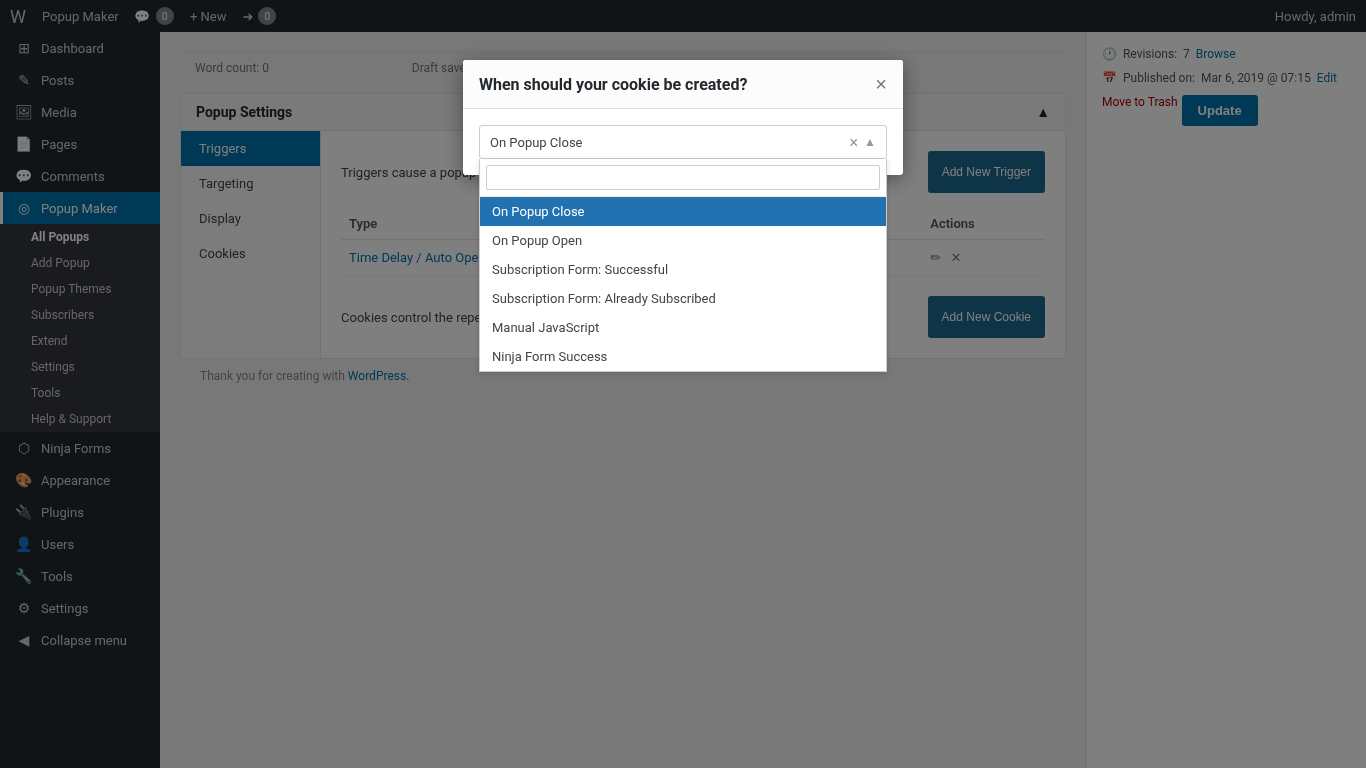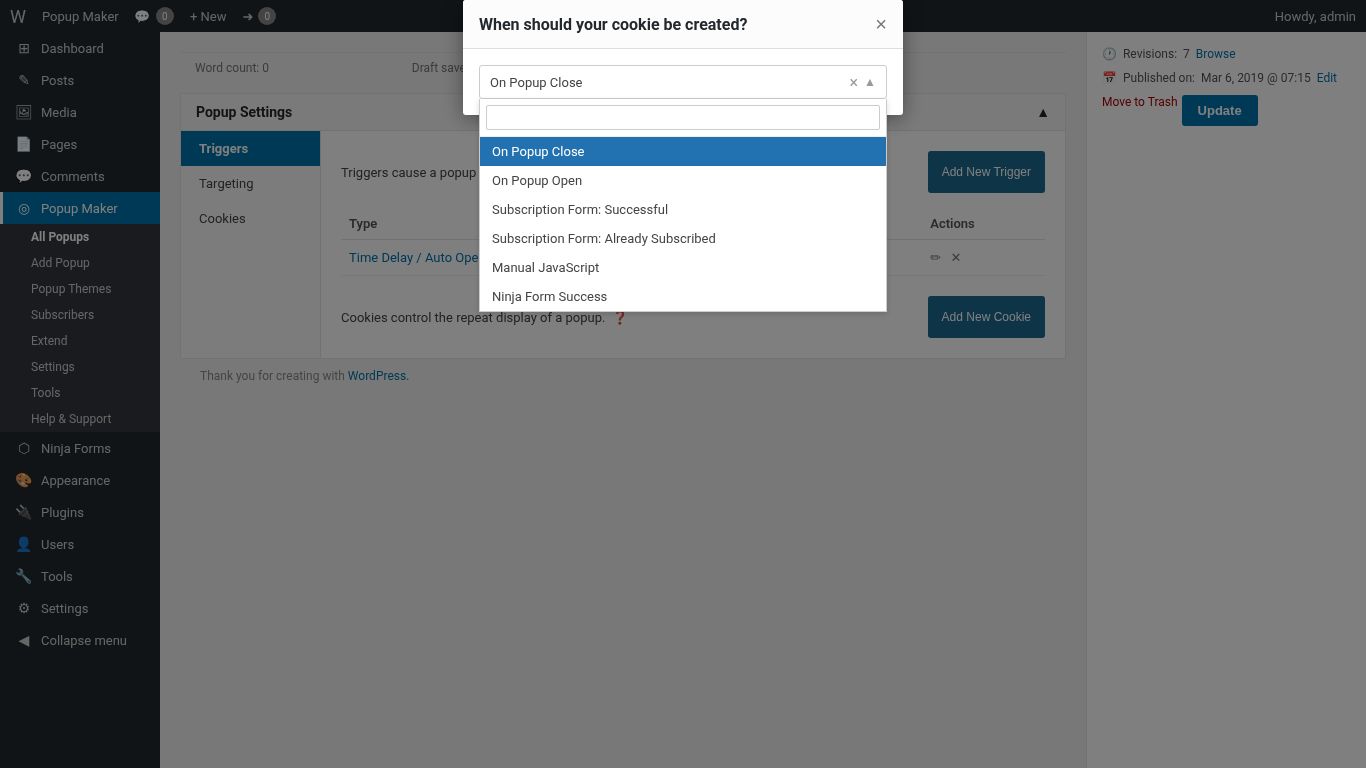--- a/index.html
+++ b/index.html
@@ -95,21 +95,21 @@
       background: #f9f9f9;
       border-right: 1px solid #e2e4e7;
     }
     .settings-tab {
       padding: 10px 15px;
       font-size: 13px;
       cursor: pointer;
       color: #444;
       border-left: 3px solid transparent;
     }
-    .settings-tab.active { background: #0073aa; color: #fff; border-left-color: #0073aa; font-weight: bold; }
+    .settings-tab.active { background: #0073aa; color: #fff; border-left-color: #0073aa; }
     .settings-content { flex: 1; padding: 20px; }
 
     
     .triggers-header { display: flex; justify-content: space-between; align-items: center; margin-bottom: 15px; }
     .btn-add { background: #1a6a8e; color: #fff; border: none; padding: 14px 14px; border-radius: 3px; cursor: pointer; font-size: 12px; }
     .data-table { width: 100%; border-collapse: collapse; font-size: 13px; }
     .data-table th { text-align: left; padding: 8px; color: #555; border-bottom: 1px solid #e2e4e7; font-weight: 600; }
     .data-table td { padding: 10px 8px; border-bottom: 1px solid #f0f0f0; color: #444; }
     .data-table td a { color: #0073aa; text-decoration: none; }
     .badge-none { background: #e0e0e0; color: #666; padding: 2px 8px; border-radius: 3px; font-size: 11px; }
@@ -128,20 +128,21 @@
 
     
     .modal-overlay {
       position: fixed;
       top: 0; left: 0; right: 0; bottom: 0;
       background: rgba(0,0,0,0.5);
       z-index: 10000;
       display: flex;
       align-items: flex-start;
       justify-content: center;
+      padding-top: 60px;
     }
 
     
     .modal-dialog {
       background: #fff;
       border-radius: 3px;
       width: 440px;
       box-shadow: 0 4px 20px rgba(0,0,0,0.4);
       position: relative;
     }
@@ -327,20 +328,23 @@
         <span>Popup Settings</span>
         <span style="cursor:pointer;">▲</span>
       </div>
       <div class="settings-body">
         <div class="settings-sidebar">
           <div class="settings-tab active">
             <span>Triggers</span>
           </div>
           <div class="settings-tab">
             <span>Targeting</span>
+          </div>
+          <div class="settings-tab">
+            <span>Display</span>
           </div>
           <div class="settings-tab">
             <span>Cookies</span>
           </div>
         </div>
         <div class="settings-content">
 
           <div class="triggers-header">
             <span>
               <span>Triggers cause a popup to open.</span>

